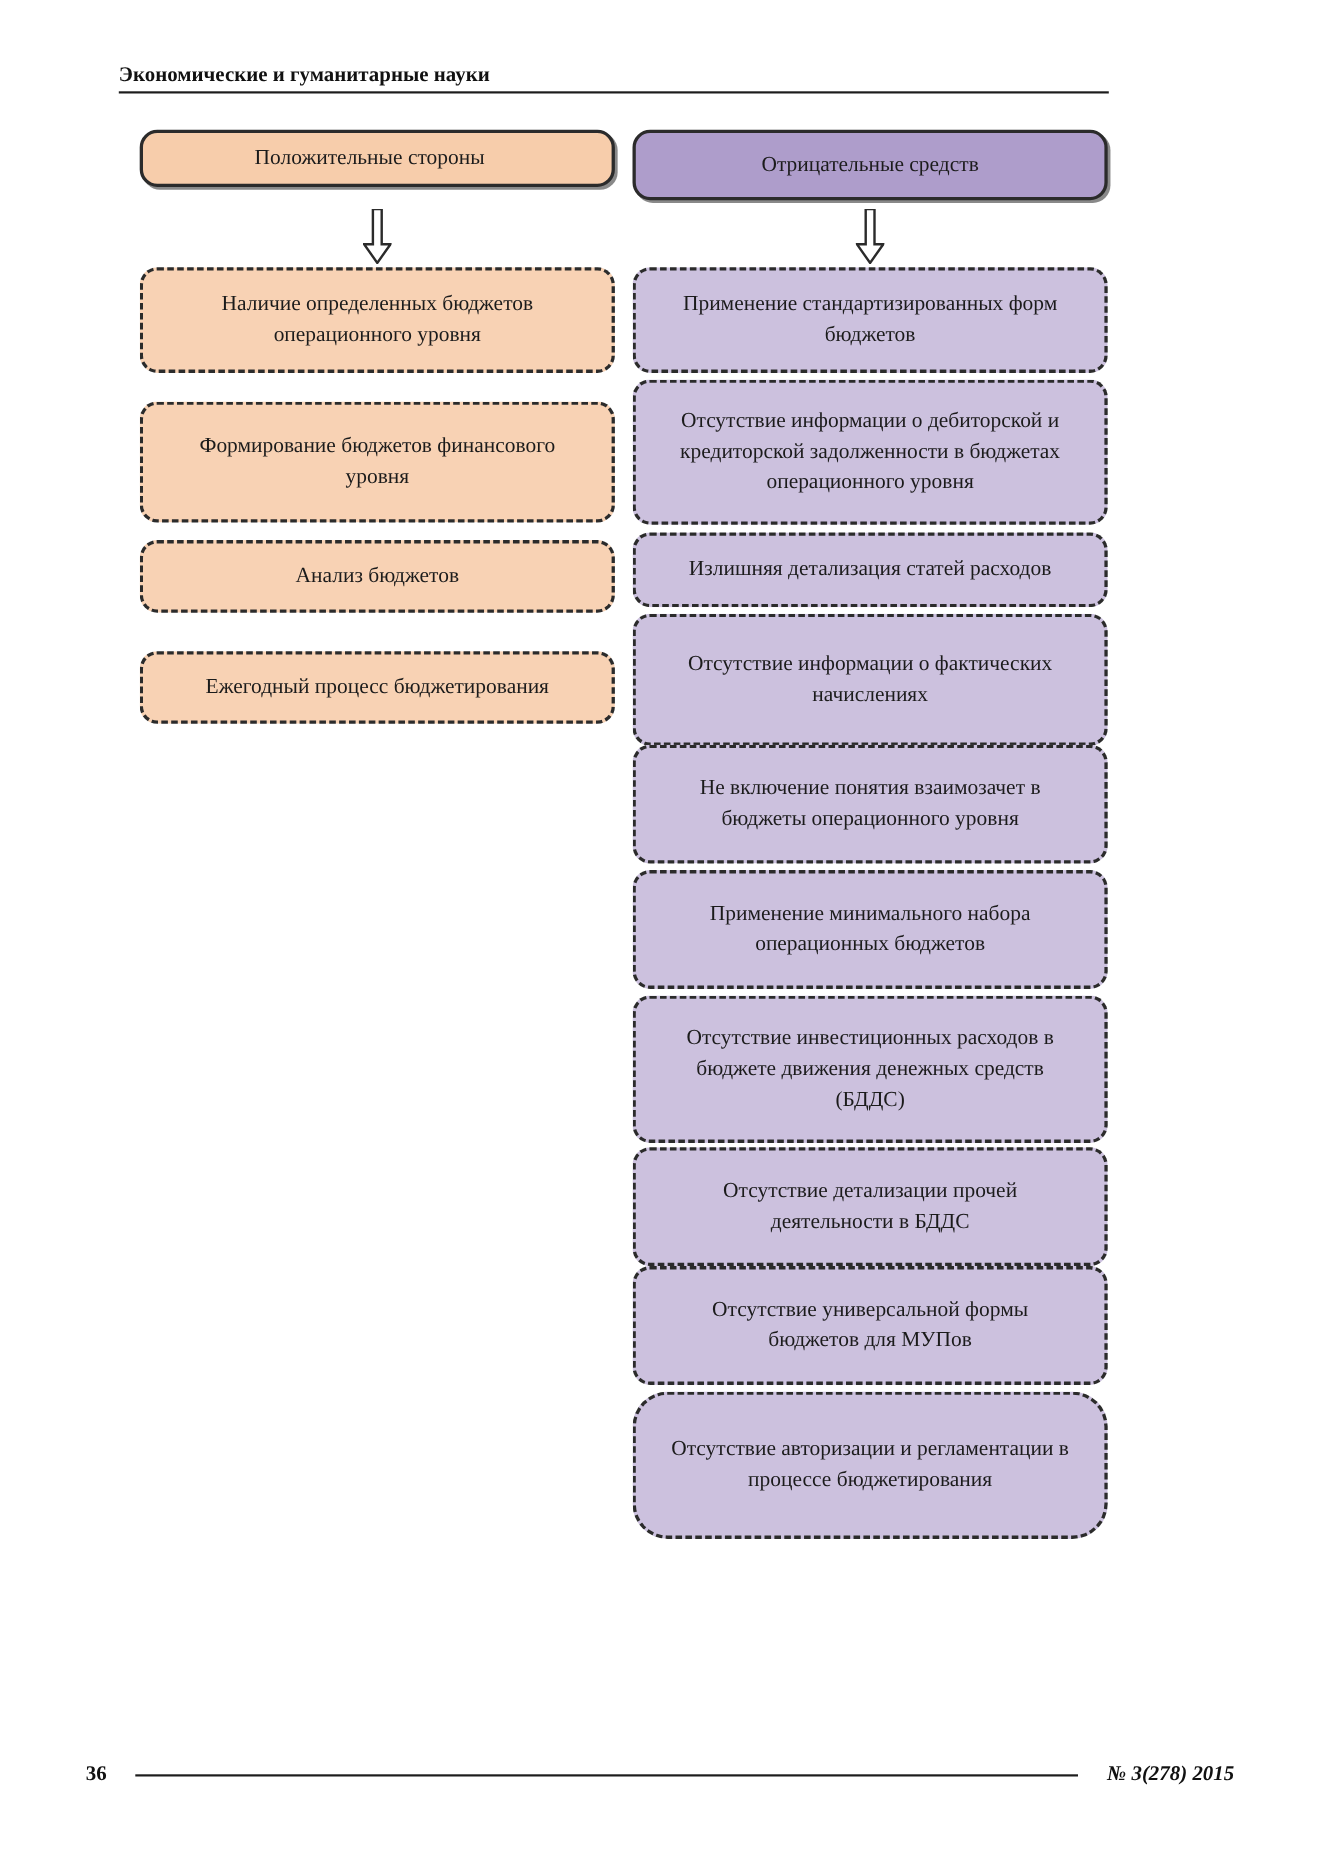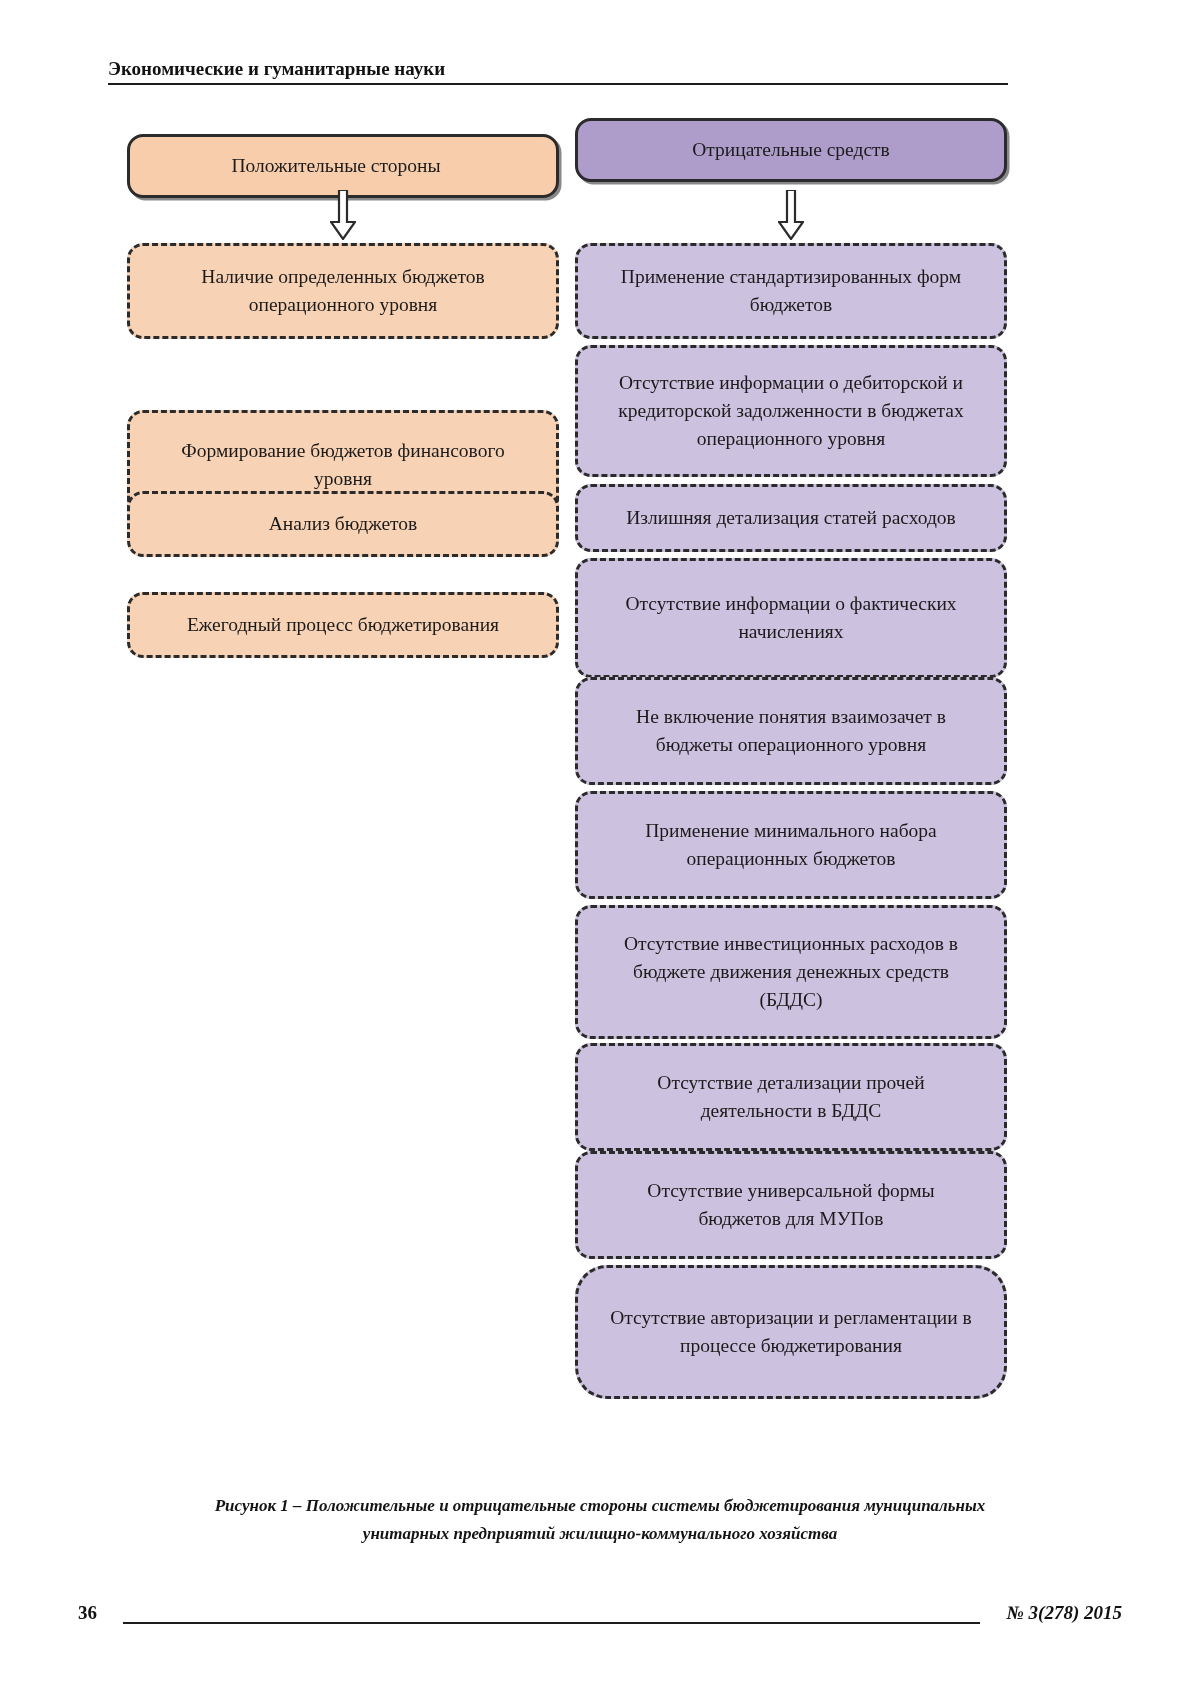--- a/index.html
+++ b/index.html
@@ -108,21 +108,21 @@
     color: #141414;
   }
 
   
   .footer {
     position: absolute;
     left: 78px;
     top: 1602px;
     width: 1044px;
     display: flex;
-    align-items: flex-end;
+    align-items: center;
     gap: 26px;
   }
   .footer-page {
     font-weight: bold;
     font-size: 19px;
     color: #111;
   }
   .footer-rule {
     flex: 1 1 auto;
     height: 0;
@@ -144,31 +144,31 @@
 
   <div class="runhead">
     <div class="runhead-title">Экономические и гуманитарные науки</div>
     <div class="runhead-rule"></div>
   </div>
 
   <div class="diagram">
 
     <div class="col col-left">
 
-      <div class="node node-head fill-orange-strong" style="top:16px; height:64px;padding-left:12px;">Положительные стороны</div>
+      <div class="node node-head fill-orange-strong" style="top:0px; height:52px;padding-left:12px;">Положительные стороны</div>
 
       <div class="arrow" style="left:203px; top:72px;">
         <svg width="26" height="50" viewBox="0 0 26 50">
           <polygon points="9,0 17,0 17,32 25,32 13,49 1,32 9,32" fill="#ffffff" stroke="#2b2b2b" stroke-width="2.2" stroke-linejoin="miter"></polygon>
         </svg>
       </div>
 
       <div class="node node-item fill-orange" style="top:125px; height:96px;">Наличие определенных бюджетов операционного уровня</div>
 
-      <div class="node node-item fill-orange" style="top:247px; height:110px;margin-top:45px;">Формирование бюджетов финансового уровня</div>
+      <div class="node node-item fill-orange" style="top:247px; height:110px;">Формирование бюджетов финансового уровня</div>
 
       <div class="node node-item fill-orange" style="top:373px; height:66px;">Анализ бюджетов</div>
 
       <div class="node node-item fill-orange" style="top:474px; height:66px;">Ежегодный процесс бюджетирования</div>
     </div>
 
     <div class="col col-right">
 
       <div class="node node-head fill-purple-strong" style="top:0px; height:64px;">Отрицательные средств</div>
 
@@ -193,24 +193,20 @@
       <div class="node node-item fill-purple" style="top:787px; height:134px;text-align:center;">Отсутствие инвестиционных расходов в бюджете движения денежных средств (БДДС)</div>
 
       <div class="node node-item fill-purple" style="top:925px; height:108px;">Отсутствие детализации прочей деятельности в БДДС</div>
 
       <div class="node node-item fill-purple" style="top:1033px; height:108px;">Отсутствие универсальной формы бюджетов для МУПов</div>
 
       <div class="node node-item fill-purple" style="top:1147px; height:134px;border-radius:32px;">Отсутствие авторизации и регламентации в процессе бюджетирования</div>
     </div>
   </div>
 
-  <div class="caption">
-    <div>Рисунок 1 – Положительные и отрицательные стороны системы бюджетирования муниципальных</div>
-    <div>унитарных предприятий жилищно-коммунального хозяйства</div>
-  </div>
 
   <div class="footer">
     <div class="footer-page">36</div>
     <div class="footer-rule"></div>
     <div class="footer-issue">№ 3(278) 2015</div>
   </div>
 
 </div>
 
 </body></html>

